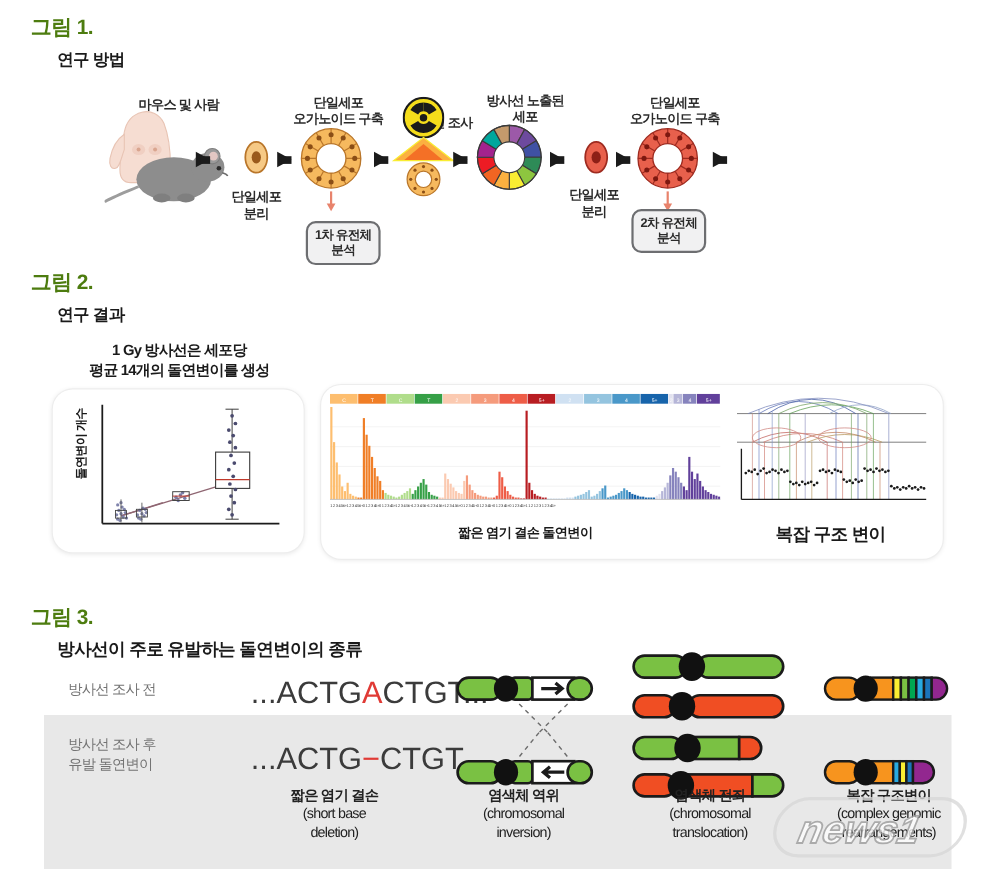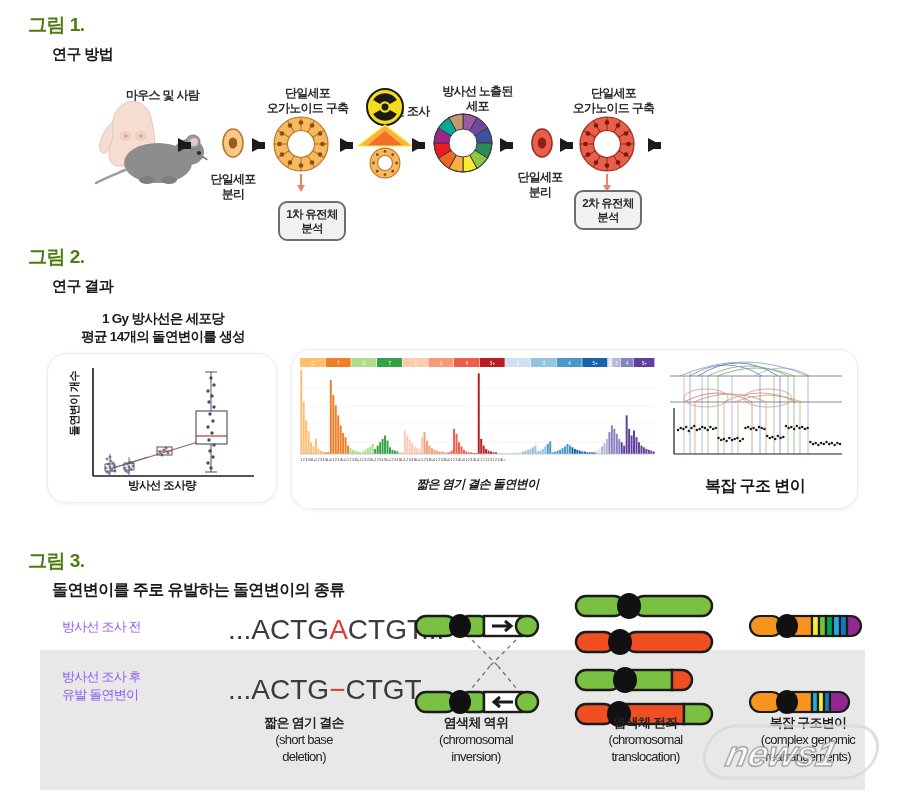--- a/index.html
+++ b/index.html
@@ -29,21 +29,21 @@
 
   
   #fig2{position:absolute;left:0;top:232px;width:905px;height:300px;}
   .f2-head{position:absolute;text-align:center;font-size:13.5px;font-weight:bold;line-height:1.3;letter-spacing:-0.7px;color:#1a1a1a;}
   .panel{position:absolute;background:#ffffff;border-radius:18px;box-shadow:0 0 0 1px #ededed, 0 1px 5px rgba(0,0,0,.10);}
   .axis-t{position:absolute;font-size:11.5px;font-weight:bold;letter-spacing:-0.6px;color:#1a1a1a;text-align:center;}
 
   
   #fig3{position:absolute;left:0;top:540px;width:905px;height:260px;}
   .f3-band{position:absolute;background:#e8e8e8;}
-  .f3-rowlab{position:absolute;font-size:13px;letter-spacing:-0.7px;line-height:1.35;color:#8b5cf6;text-align:left;font-family:Liberation Serif, serif;}
+  .f3-rowlab{position:absolute;font-size:13px;letter-spacing:-0.7px;line-height:1.35;color:#737373;text-align:left;}
   .seq{position:absolute;font-size:28px;letter-spacing:0px;color:#3b3b3b;white-space:nowrap;}
   .seq .hl{color:#e03a35;}
   .f3-coll{position:absolute;text-align:center;font-size:13px;line-height:1.32;letter-spacing:-0.7px;color:#222;}
   .f3-coll b{font-weight:bold;display:block;}
   .f3-coll span{display:block;}
 
   .wm{position:absolute;right:8px;bottom:12px;width:210px;height:74px;opacity:.78;pointer-events:none;}
 </style>
 </head>
 <body>
@@ -307,21 +307,20 @@
           <circle cx="161" cy="86" r="1.7"></circle>
           <circle cx="166" cy="91" r="1.7"></circle>
         <circle cx="162" cy="97" r="1.7"></circle>
           <circle cx="165" cy="103" r="1.7"></circle>
           <circle cx="160" cy="109" r="1.7"></circle>
         <circle cx="163" cy="114" r="1.7"></circle>
       </g>
     </svg>
     <div style="position:absolute;left:-24px;top:42px;width:100px;transform:rotate(-90deg);transform-origin:center;
                 text-align:center;font-size:11px;font-weight:bold;letter-spacing:-0.6px;color:#1a1a1a;">돌연변이 개수</div>
-    <div class="axis-t" style="left:0;top:124px;width:228px;">방사선 조사량</div>
   </div>
 
   <div class="panel" style="left:292px;top:118px;width:565px;height:158px;">
 
     <svg style="position:absolute;left:8px;top:8px;" width="355" height="110" viewBox="0 0 355 110">
       <rect x="0" y="0" width="355" height="110" fill="#ffffff"></rect>
       <g id="catbar">
           <rect x="0.00" y="0" width="25.06" height="9" fill="#fdbe6f"></rect>
           <text x="12.83" y="7" text-anchor="middle" font-size="4.6" font-family="'Liberation Sans',sans-serif" fill="#ffffff">C</text>
           <rect x="25.66" y="0" width="25.06" height="9" fill="#f07e26"></rect>
@@ -587,21 +586,21 @@
           <text x="186.13" y="103" text-anchor="middle" font-size="3.6" font-family="'Liberation Sans',sans-serif" fill="#3a3a3a">1</text>
           <text x="188.59" y="103" text-anchor="middle" font-size="3.6" font-family="'Liberation Sans',sans-serif" fill="#3a3a3a">2</text>
           <text x="191.06" y="103" text-anchor="middle" font-size="3.6" font-family="'Liberation Sans',sans-serif" fill="#3a3a3a">3</text>
           <text x="193.52" y="103" text-anchor="middle" font-size="3.6" font-family="'Liberation Sans',sans-serif" fill="#3a3a3a">1</text>
           <text x="195.99" y="103" text-anchor="middle" font-size="3.6" font-family="'Liberation Sans',sans-serif" fill="#3a3a3a">2</text>
           <text x="198.45" y="103" text-anchor="middle" font-size="3.6" font-family="'Liberation Sans',sans-serif" fill="#3a3a3a">3</text>
           <text x="200.92" y="103" text-anchor="middle" font-size="3.6" font-family="'Liberation Sans',sans-serif" fill="#3a3a3a">4</text>
           <text x="203.39" y="103" text-anchor="middle" font-size="3.6" font-family="'Liberation Sans',sans-serif" fill="#3a3a3a">5+</text>
         </g>
     </svg>
-    <div class="axis-t" style="left:8px;top:126px;width:355px;font-size:12px;font-style:italic;">짧은 염기 결손 돌연변이</div>
+    <div class="axis-t" style="left:8px;top:126px;width:355px;font-size:12px;">짧은 염기 결손 돌연변이</div>
 
     <svg style="position:absolute;left:372px;top:8px;" width="182" height="110" viewBox="0 0 182 110">
       <rect x="0" y="0" width="182" height="110" fill="#ffffff"></rect>
       <line x1="6" y1="18" x2="178" y2="18" stroke="#6d6d6d" stroke-width="0.8"></line>
       <line x1="6" y1="44" x2="178" y2="44" stroke="#6d6d6d" stroke-width="0.8"></line>
       <g fill="none" stroke-width="0.8" opacity=".85">
         <path d="M26 18 Q62 -4 98 18" stroke="#5b6fb5"></path>
         <path d="M34 18 Q74 -8 114 18" stroke="#3f57a0"></path>
         <path d="M44 18 Q84 -2 124 18" stroke="#6f9d5c"></path>
         <path d="M54 18 Q92 2 130 18" stroke="#5a9b4e"></path>
@@ -701,21 +700,21 @@
           <circle cx="173.3" cy="85.0" r="1.25"></circle>
           <circle cx="176.0" cy="86.0" r="1.25"></circle>
         </g>
     </svg>
     <div class="axis-t" style="left:372px;top:126px;width:182px;font-size:16px;">복잡 구조 변이</div>
   </div>
 </div>
 
 <div id="fig3">
   <div class="fig-num" style="left:28px;top:8px;">그림 3.</div>
-  <div class="fig-sub" style="left:52px;top:40px;font-size:16px;">돌연변이를 주로 유발하는 돌연변이의 종류</div>
+  <div class="fig-sub" style="left:52px;top:40px;font-size:16px;">방사선이 주로 유발하는 돌연변이의 종류</div>
 
   <div class="f3-band" style="left:40px;top:110px;width:825px;height:140px;"></div>
 
   <div class="f3-rowlab" style="left:62px;top:78px;width:160px;">방사선 조사 전</div>
   <div class="f3-rowlab" style="left:62px;top:128px;width:160px;">방사선 조사 후<br>유발 돌연변이</div>
 
   <div class="seq" style="left:228px;top:74px;">...ACTG<span class="hl">A</span>CTGT...</div>
   <div class="seq" style="left:228px;top:134px;">...ACTG<span class="hl">−</span>CTGT...</div>
 
   <svg style="position:absolute;left:412px;top:66px;" width="130" height="120" viewBox="0 0 130 120">

